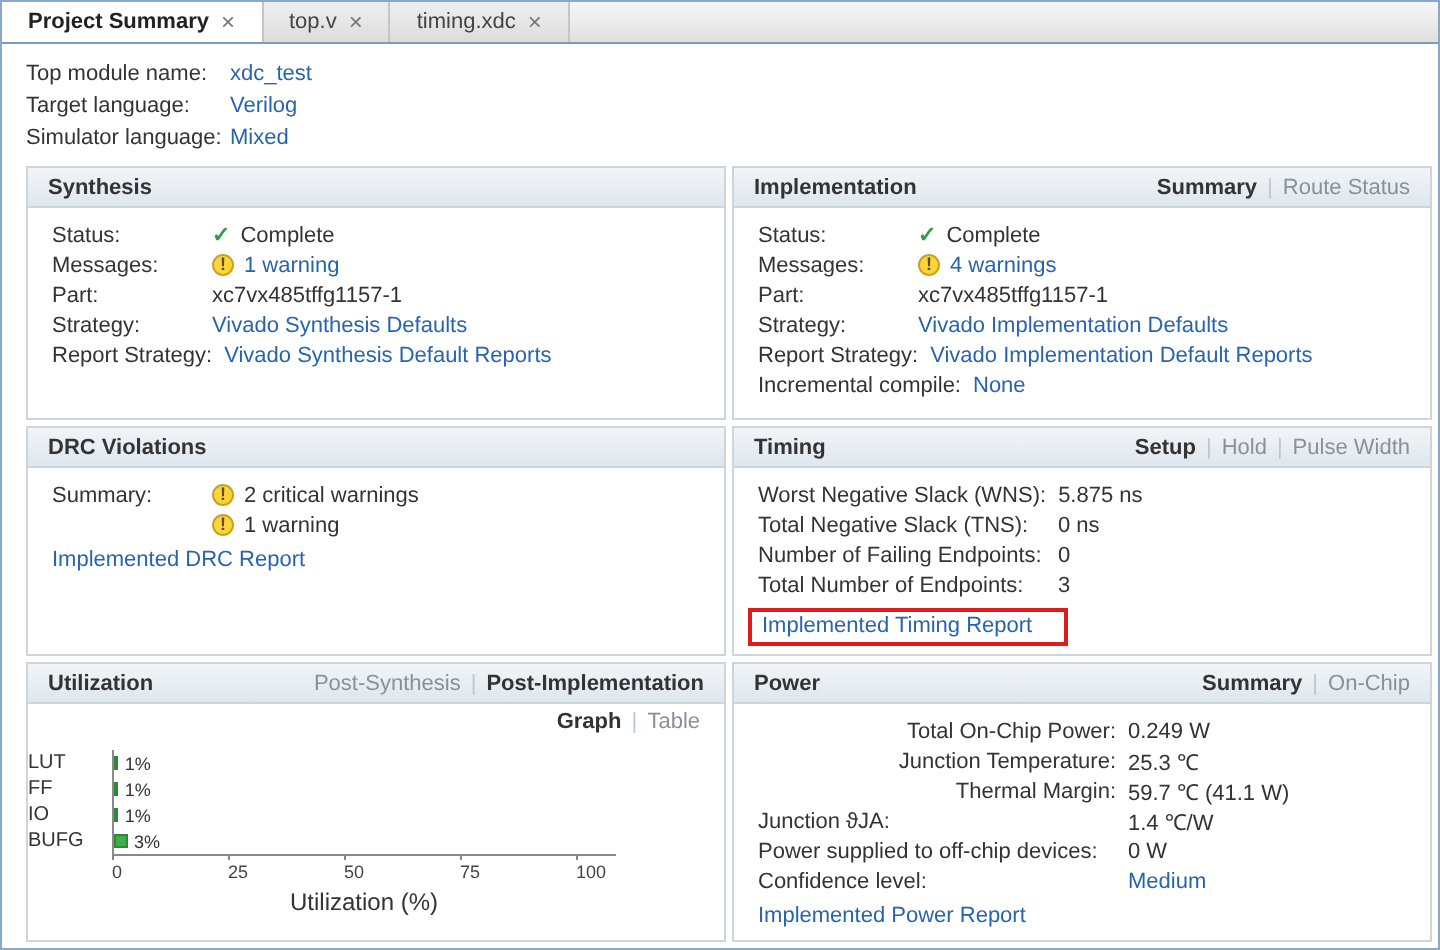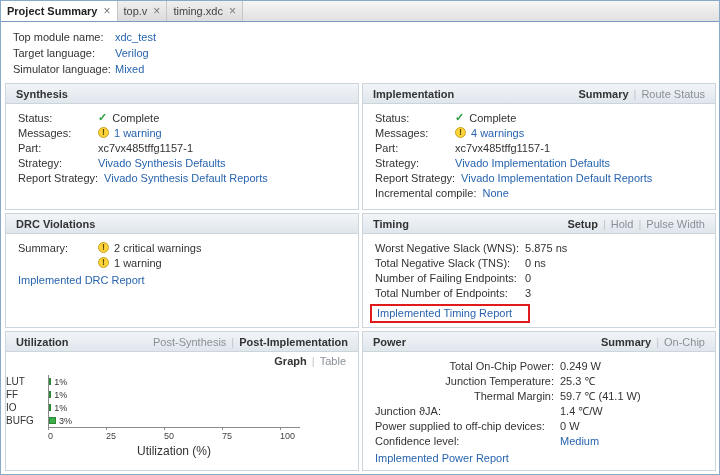--- a/index.html
+++ b/index.html
@@ -1,34 +1,34 @@
 <!DOCTYPE html>
 <html><head>
 <meta charset="utf-8">
 <style>
   * { box-sizing: border-box; }
   body { margin:0; font-family:"Liberation Sans", sans-serif; background:#fff; }
   .window { width:720px; height:475px; border:1px solid #8aa8c8; background:#fff; overflow:hidden; }
 
   
   .tabbar { height:21px; background:linear-gradient(#f6f6f6,#e0e0e0); border-bottom:1px solid #7a9cc4; display:flex; }
-  .tab { display:flex; align-items:center; gap:6px; padding:0 6px; font-size:11px; color:#444;
+  .tab { display:flex; align-items:center; gap:6px; padding:0 13px; font-size:11px; color:#444;
          border-right:1px solid #c6c6c6; background:linear-gradient(#efefef,#dcdcdc); cursor:default; }
   .tab.active { background:#fff; color:#222; font-weight:bold; }
   .tab .close { color:#777; font-size:12px; font-weight:normal; }
 
   
   .info { padding:7px 0 6px 12px; font-size:11px; }
   .info-row { height:16px; display:flex; align-items:center; }
   .info-label { min-width:102px; color:#333; white-space:nowrap; }
   .link { color:#2864ae; text-decoration:none; cursor:pointer; }
 
   
   .panels { display:grid; grid-template-columns:1fr 1fr; grid-template-rows:127px 115px 140px;
-            gap:3px; padding:0 3px 3px 4px; background:#fff;border-radius:9px; }
+            gap:3px; padding:0 3px 3px 12px; background:#fff;border-radius:9px; }
   .panel { border:1px solid #cdd5dc; background:#fff; display:flex; flex-direction:column; overflow:hidden; }
   .panel-header { flex:0 0 20px; background:linear-gradient(#f2f5f8,#dfe6ec); border-bottom:1px solid #cdd5dc;
                   display:flex; align-items:center; justify-content:space-between; padding:0 10px; }
   .panel-title { font-size:11px; font-weight:bold; color:#333; }
   .hlinks { display:flex; align-items:center; gap:5px; font-size:11px; }
   .hlink { color:#8a9099; cursor:pointer; white-space:nowrap; }
   .hlink.active { color:#333; font-weight:bold; }
   .sep { color:#c0c6cc; }
   .panel-body { padding:6px 12px 4px 12px; font-size:11px; color:#333; }
 

